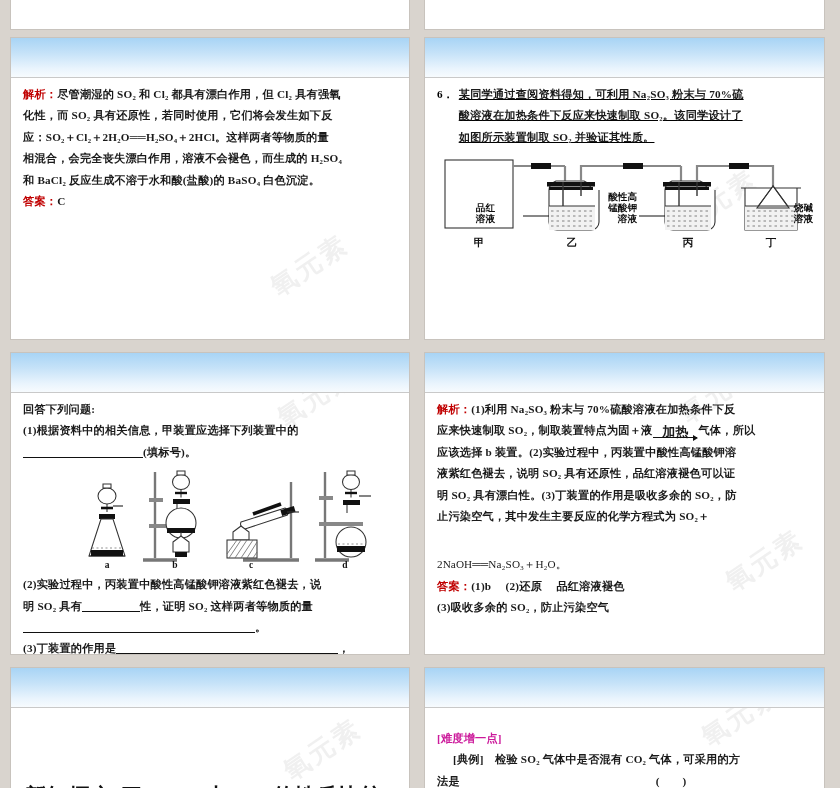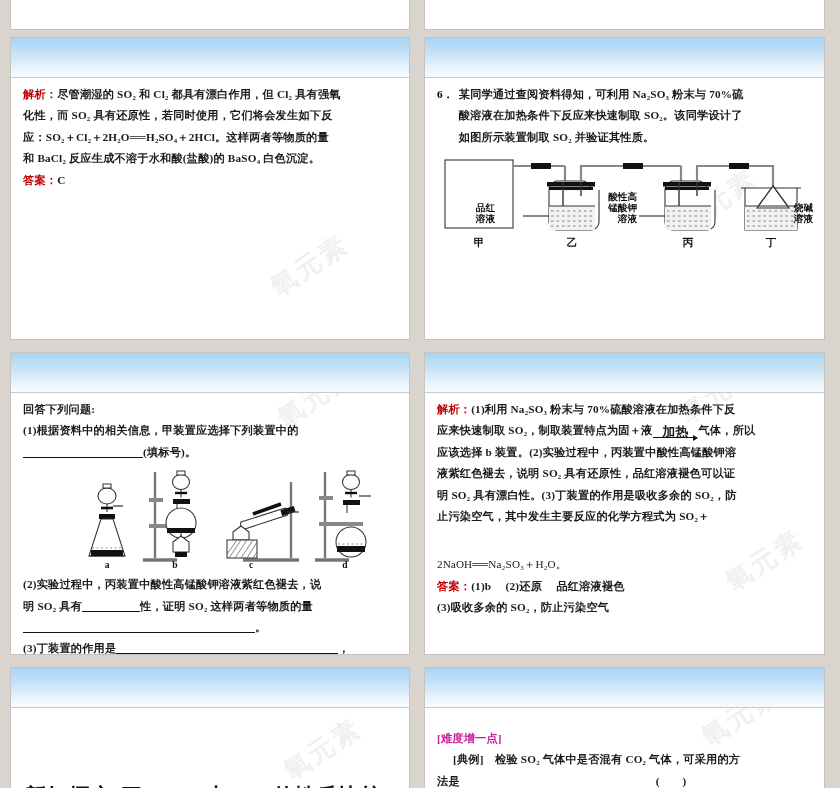--- a/index.html
+++ b/index.html
@@ -66,21 +66,21 @@
     border-bottom: 1.1px solid #111;
     vertical-align: -2px;
   }
   .b-sm  { width: 58px; }
   .b-md  { width: 120px; }
   .b-xl  { width: 232px; }
 
   
   .qrow { display: flex; gap: 5px; }
   .qnum { font-weight: bold; font-size: 11.2px; line-height: 1.82; flex: 0 0 auto; }
-  .qtxt { flex: 1 1 auto; }
+  .qtxt { flex: 1 1 auto; text-decoration: underline; }
 
   
   .arrowbox {
     display: inline-block;
     position: relative;
     text-align: center;
     vertical-align: middle;
     margin: 0 1px;
   }
   .arrowbox .over {
@@ -148,20 +148,21 @@
   <div class="slide col-l row-1">
     <div class="hdr"></div>
     <div class="body">
       <div class="wm" style="left:255px; top:170px;">氧元素</div>
 
       <p class="p">
         <span class="lbl-red">解析：</span><span class="bold">尽管潮湿的 SO₂ 和 Cl₂ 都具有漂白作用，但 Cl₂ 具有强氧</span>
       </p>
       <p class="p bold">化性，而 SO₂ 具有还原性，若同时使用，它们将会发生如下反</p>
       <p class="p bold">应：SO₂＋Cl₂＋2H₂O══H₂SO₄＋2HCl。这样两者等物质的量</p>
+      <p class="p bold">相混合，会完全丧失漂白作用，溶液不会褪色，而生成的 H₂SO₄</p>
       <p class="p bold">和 BaCl₂ 反应生成不溶于水和酸(盐酸)的 BaSO₄ 白色沉淀。</p>
       <p class="p">
         <span class="lbl-red">答案：</span><span class="bold">C</span>
       </p>
     </div>
   </div>
 
   <div class="slide col-r row-1">
     <div class="hdr"></div>
     <div class="body">

